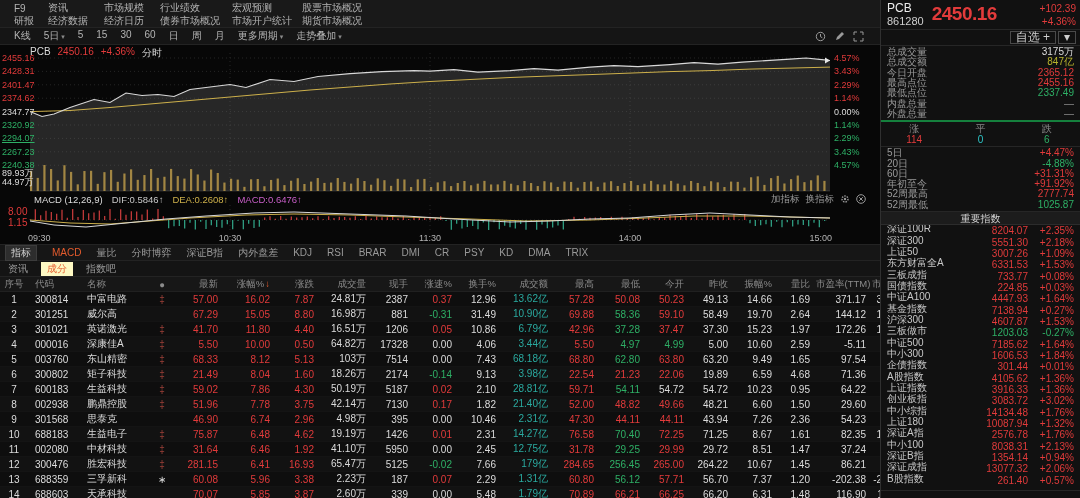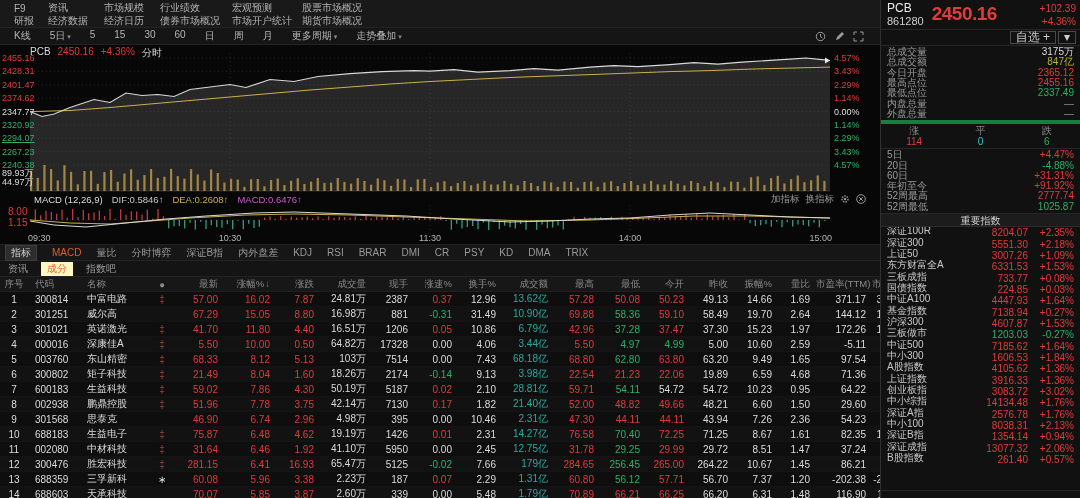--- a/index.html
+++ b/index.html
@@ -49,21 +49,21 @@
   .al{text-align:left;padding-left:7px}.ac{text-align:center;padding:0}
   .sort{color:#e55b2d;margin-left:1px}
   
   .quote{height:30px;display:flex;padding:2px 4px 0 6px;border-bottom:1px solid #262626}
   .q-id{display:flex;flex-direction:column;line-height:13px}
   .q-sym{font-size:12px;color:#ececec}.q-code{font-size:11px;color:#cfcfcf}
   .q-price{font-size:19px;font-weight:bold;margin-left:8px;margin-top:1px;letter-spacing:-0.5px}
   .q-chg{margin-left:auto;display:flex;flex-direction:column;align-items:flex-end;line-height:13px;font-size:10px}
   .watch{height:16px;display:flex;justify-content:flex-end;align-items:center;gap:2px;padding-right:4px;border-bottom:1px solid #262626}
   .wbtn{border:1px solid #4a4a4a;color:#cfcfcf;font-size:12px;padding:0 5px;line-height:11px}
-  .stats{border-bottom:4px solid #15803d;padding:1px 0}
+  .stats{border-bottom:2px solid #15803d;padding:1px 0}
   .srow{height:10.3px;display:flex;justify-content:space-between;padding:0 6px;align-items:center;line-height:10px}
   .srow .l{color:#9a9a9a}
   .updown{border-bottom:1px solid #262626;padding:1px 0}
   .udr{display:flex;height:11px;align-items:center}
   .udr div{flex:1;text-align:center}
   .periods{border-bottom:1px solid #262626;padding:1px 0}
   .idxhead{height:13px;line-height:13px;text-align:center;color:#cfcfcf;background:#1c1c1c;border-bottom:1px solid #2c2c2c}
   .idxlist{flex:1;overflow:hidden}
   .idxrow{height:11.35px;display:flex;align-items:flex-end;padding:0 6px}
   .idxrow .n{flex:1;color:#c8c8c8;white-space:nowrap;overflow:hidden}
@@ -90,21 +90,21 @@
           <span>研报</span>
           <span>经济数据</span>
           <span>经济日历</span>
           <span>债券市场概况</span>
           <span>市场开户统计</span>
           <span>期货市场概况</span>
         </div>
     </div>
 
     <div class="toolbar">
-      <span id="toolbar-items" style="display:flex;gap:19px">
+      <span id="toolbar-items" style="display:flex;gap:13px">
           <span class="ti">K线</span>
           <span class="ti">5日<span class="caret">▾</span></span>
           <span class="ti">5</span>
           <span class="ti">15</span>
           <span class="ti">30</span>
           <span class="ti">60</span>
           <span class="ti">日</span>
           <span class="ti">周</span>
           <span class="ti">月</span>
           <span class="ti">更多周期<span class="caret">▾</span></span>
@@ -979,38 +979,48 @@
           <span class="n">中证500</span>
           <span class="v cu">7185.62</span>
           <span class="p cu">+1.64%</span>
         </div>
         <div class="idxrow">
           <span class="n">中小300</span>
           <span class="v cu">1606.53</span>
           <span class="p cu">+1.84%</span>
         </div>
         <div class="idxrow">
+          <span class="n">企债指数</span>
+          <span class="v cu">301.44</span>
+          <span class="p cu">+0.01%</span>
+        </div>
+        <div class="idxrow">
           <span class="n">A股指数</span>
           <span class="v cu">4105.62</span>
           <span class="p cu">+1.36%</span>
         </div>
         <div class="idxrow">
           <span class="n">上证指数</span>
           <span class="v cu">3916.33</span>
           <span class="p cu">+1.36%</span>
         </div>
         <div class="idxrow">
           <span class="n">创业板指</span>
           <span class="v cu">3083.72</span>
           <span class="p cu">+3.02%</span>
         </div>
         <div class="idxrow">
           <span class="n">中小综指</span>
           <span class="v cu">14134.48</span>
           <span class="p cu">+1.76%</span>
+        </div>
+        <div class="idxrow">
+          <span class="n">上证180</span>
+          <span class="v cu">10087.94</span>
+          <span class="p cu">+1.32%</span>
         </div>
         <div class="idxrow">
           <span class="n">深证A指</span>
           <span class="v cu">2576.78</span>
           <span class="p cu">+1.76%</span>
         </div>
         <div class="idxrow">
           <span class="n">中小100</span>
           <span class="v cu">8038.31</span>
           <span class="p cu">+2.13%</span>

